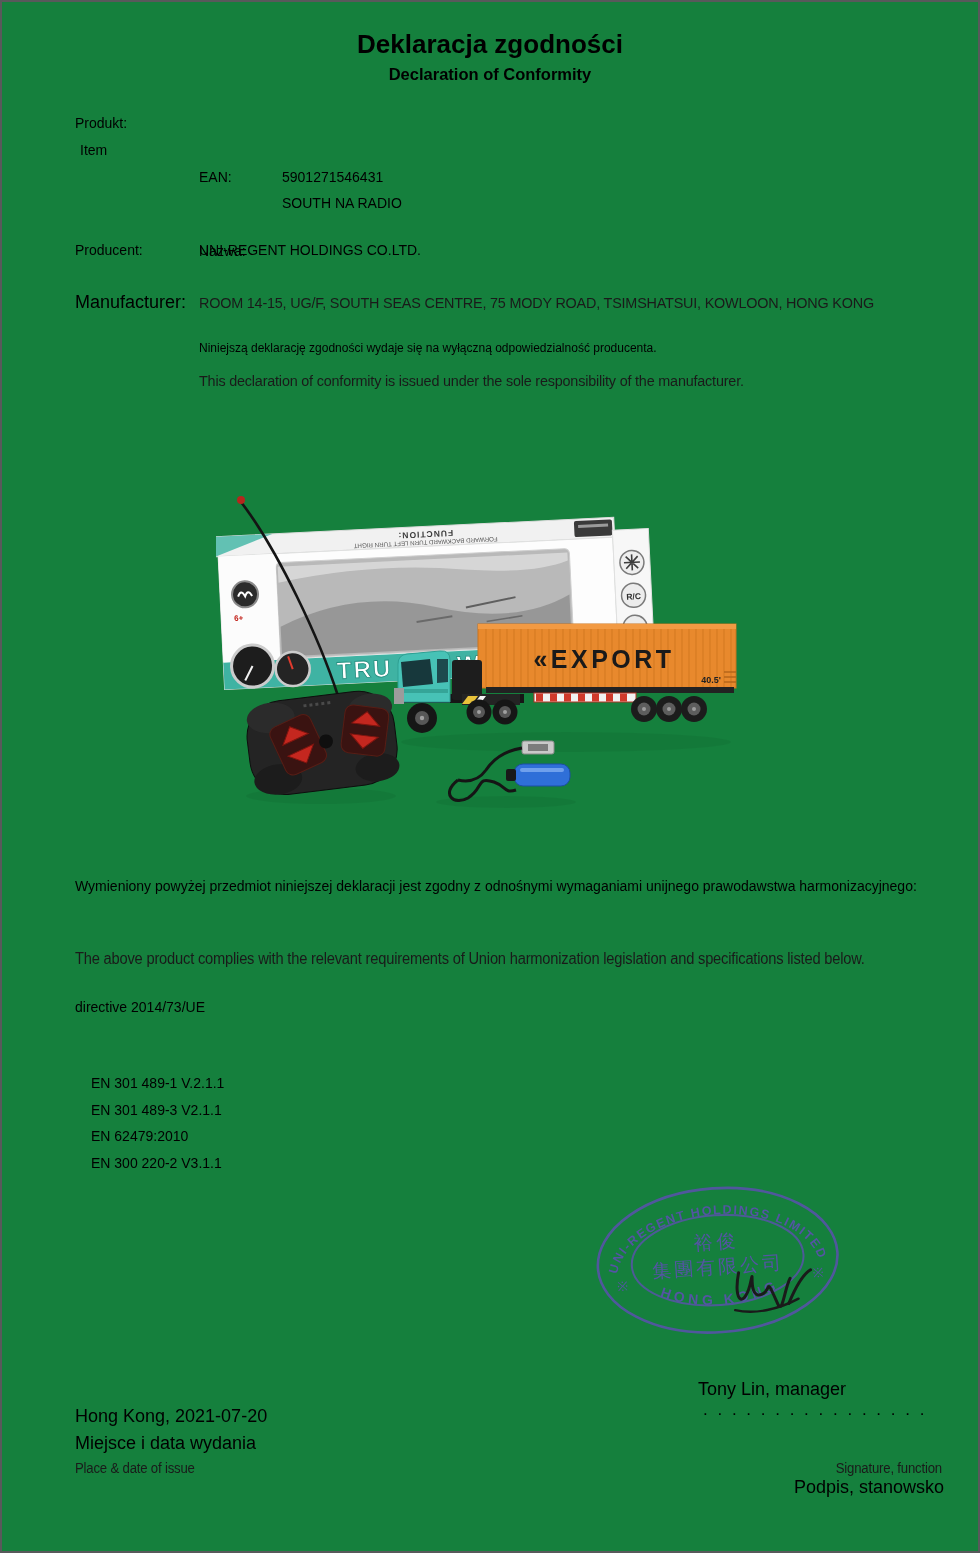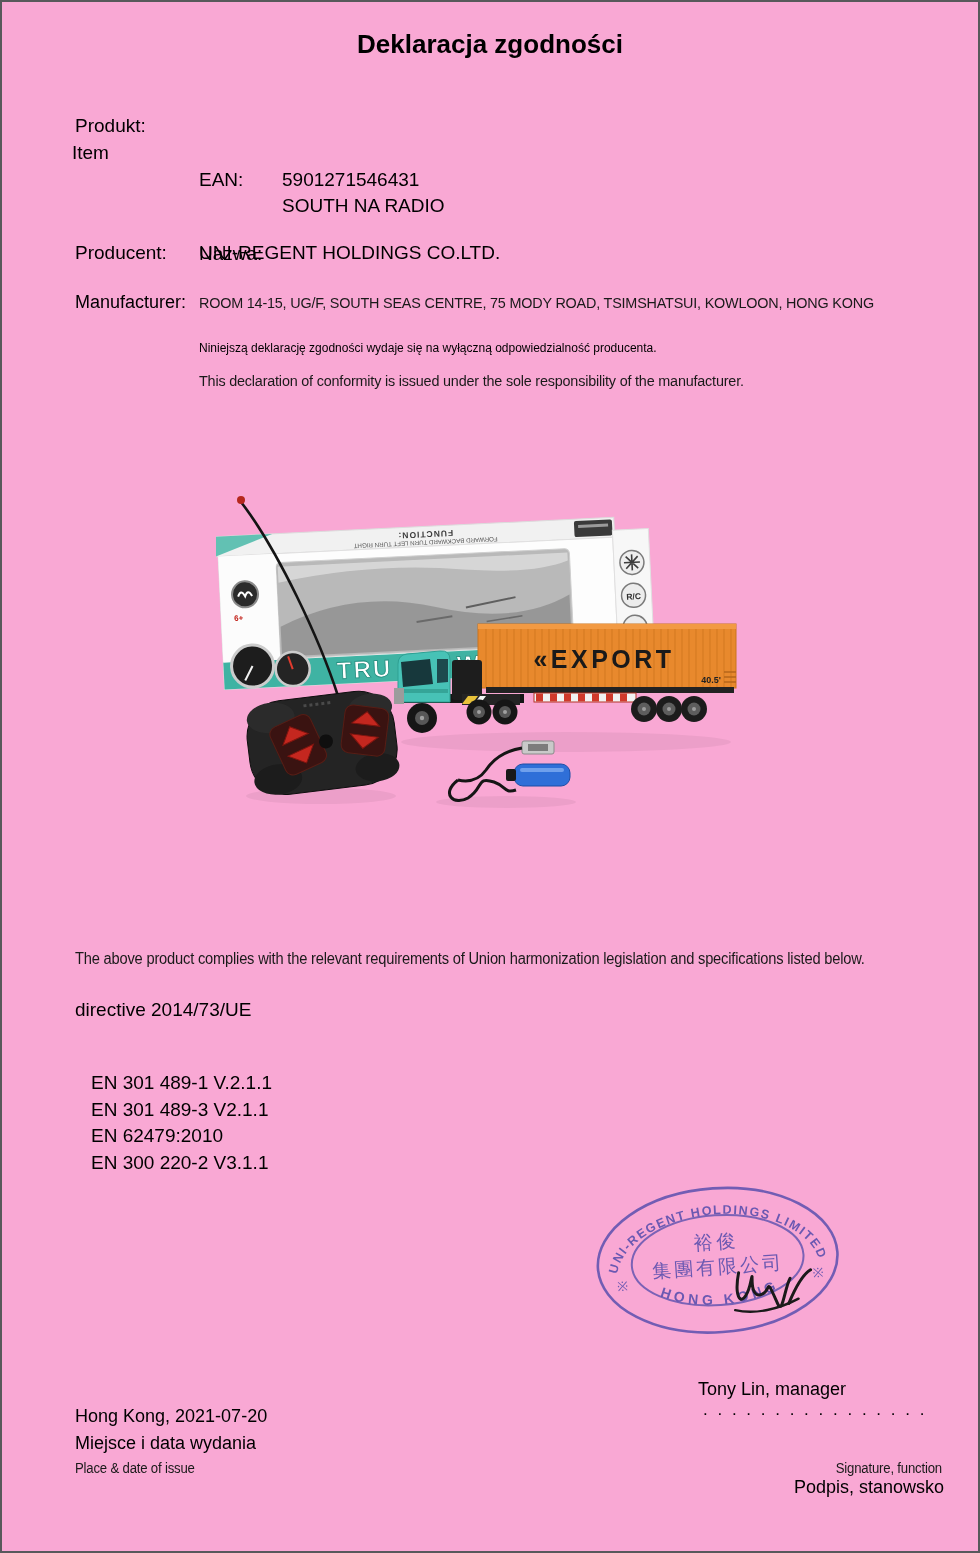--- a/index.html
+++ b/index.html
@@ -1,44 +1,45 @@
 <!DOCTYPE html>
 <html><head>
 <meta charset="utf-8">
 <style>
   html,body{margin:0;padding:0;background:#ffffff;}
   .page{
-    position:relative;width:980px;height:1553px;background:#f9a8d4;
+    position:relative;width:980px;height:1553px;background:#15803d;
     border:2px solid #58595b;box-sizing:border-box;overflow:hidden;
     font-family:"Liberation Sans",sans-serif;color:#000;text-decoration:underline;
   }
   .abs{position:absolute;}
   .b{font-weight:bold;}
   .center{width:100%;text-align:center;}
   .t26{font-size:26px;}
-  .t19{font-size:19px;}
+  .t19{font-size:14px;}
   .t18{font-size:12px;}
   .t17{font-size:18px;}
   .cond{font-size:15.3px;color:#1a1a1a;transform:scaleX(0.94);transform-origin:0 50%;white-space:nowrap;letter-spacing:-0.2px;}
   .condR{font-size:14px;color:#1a1a1a;transform:scaleX(0.94);transform-origin:100% 50%;white-space:nowrap;letter-spacing:-0.2px;}
   .nowrap{white-space:nowrap;}
   .right{text-align:right;margin-top:44px;}
   .dots{font-size:17px;letter-spacing:2.5px;}
   .stamp-wrap{transform:rotate(-4deg);}
   svg text{font-family:"Liberation Sans",sans-serif;}
 </style>
 </head>
 <body>
 
 <div class="page">
 
   <div class="abs center b t26" style="top:27px;left:0;">Deklaracja zgodności</div>
+  <div class="abs center b" style="top:63px;left:0;font-size:16.5px;">Declaration of Conformity</div>
 
   <div class="abs t19" style="left:73px;top:113px;">Produkt:</div>
-  <div class="abs t19" style="left:70px;top:140px;">Item</div>
+  <div class="abs t19" style="left:78px;top:140px;">Item</div>
   <div class="abs t19" style="left:197px;top:167px;">EAN:</div>
   <div class="abs t19" style="left:280px;top:167px;">5901271546431</div>
   <div class="abs t19" style="left:197px;top:193px;margin-top:48px;">Nazwa:</div>
   <div class="abs t19" style="left:280px;top:193px;">SOUTH NA RADIO</div>
 
   <div class="abs t19" style="left:73px;top:240px;">Producent:</div>
   <div class="abs t19" style="left:197px;top:240px;">UNI-REGENT HOLDINGS CO.LTD.</div>
   <div class="abs t17" style="left:73px;top:290px;">Manufacturer:</div>
   <div class="abs cond" style="left:197px;top:292px;">ROOM 14-15, UG/F, SOUTH SEAS CENTRE, 75 MODY ROAD, TSIMSHATSUI, KOWLOON, HONG KONG</div>
 
@@ -171,20 +172,21 @@
       <rect x="306" y="251" width="32" height="13" rx="2" fill="#c9c9c9" stroke="#8a8a8a"></rect>
       <rect x="312" y="254" width="20" height="7" fill="#7c7c7c"></rect>
       <path d="M306,258 q-24,4 -36,22 q-10,14 -28,10" stroke="#151515" stroke-width="3" fill="none"></path>
       <path d="M242,290 c-18,14 -4,26 10,18 c16,-10 8,-22 26,-16 c12,4 10,12 22,8" stroke="#151515" stroke-width="3" fill="none"></path>
       <rect x="298" y="274" width="56" height="22" rx="9" fill="#2f6fd8" stroke="#1d4ea6"></rect>
       <rect x="304" y="278" width="44" height="4" rx="2" fill="#6fa0ec"></rect>
       <rect x="290" y="279" width="10" height="12" rx="2" fill="#191919"></rect>
     </g>
   </svg>
 
+  <div class="abs t19" style="left:73px;top:870px;width:866px;line-height:28px;">Wymieniony powyżej przedmiot niniejszej deklaracji jest zgodny z odnośnymi wymaganiami unijnego prawodawstwa harmonizacyjnego:</div>
   <div class="abs cond" style="left:73px;top:948px;font-size:15.6px;">The above product complies with the relevant requirements of Union harmonization legislation and specifications listed below.</div>
   <div class="abs t19" style="left:73px;top:997px;">directive 2014/73/UE</div>
 
   <div class="abs t19" style="left:73px;top:1068px;line-height:26.6px;margin-left:16px;">
     <div>EN 301 489-1 V.2.1.1</div>
     <div>EN 301 489-3 V2.1.1</div>
     <div>EN 62479:2010</div>
     <div>EN 300 220-2 V3.1.1</div>
   </div>
 

